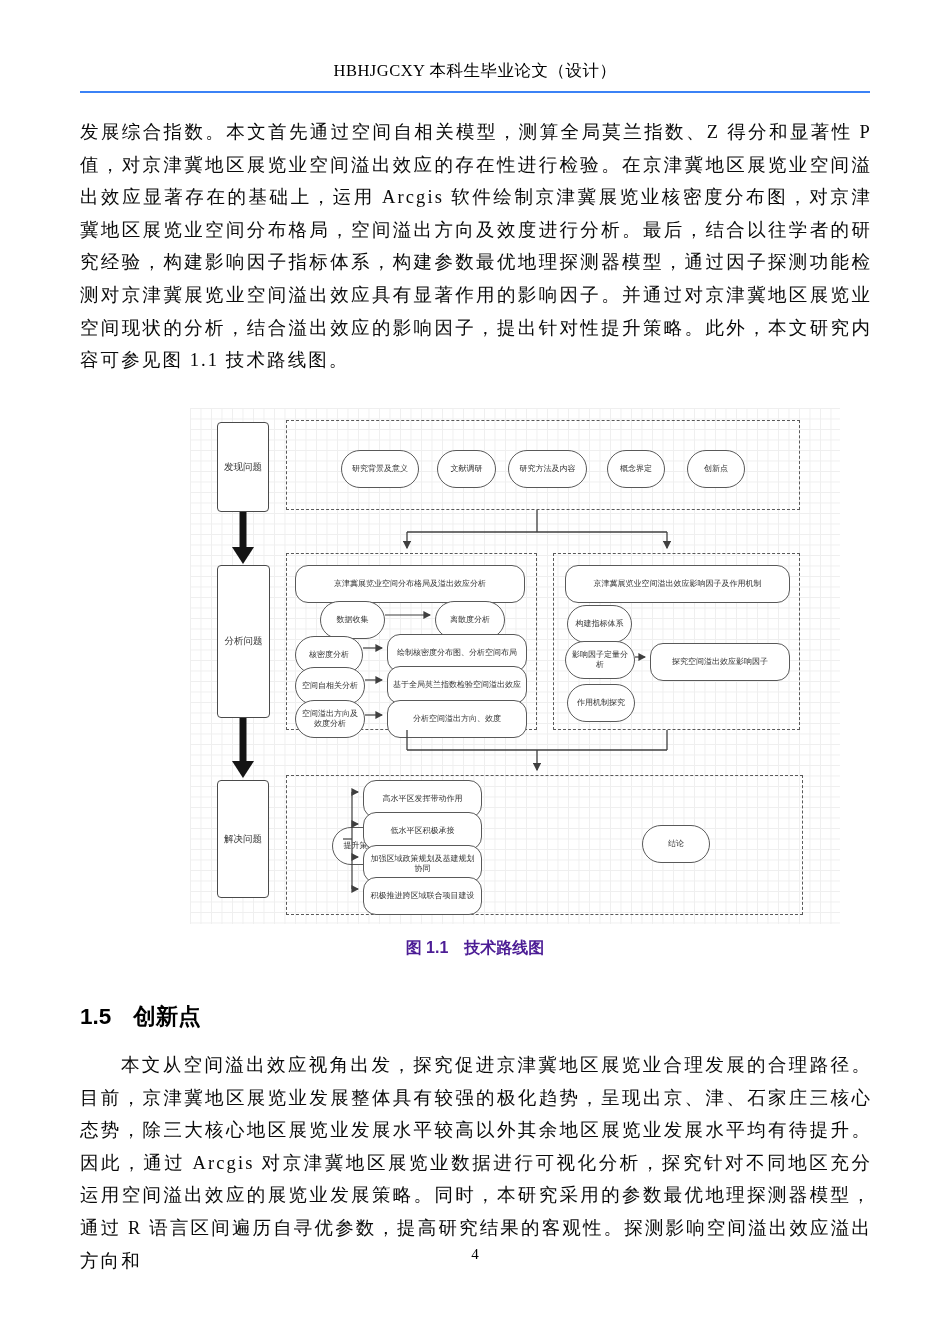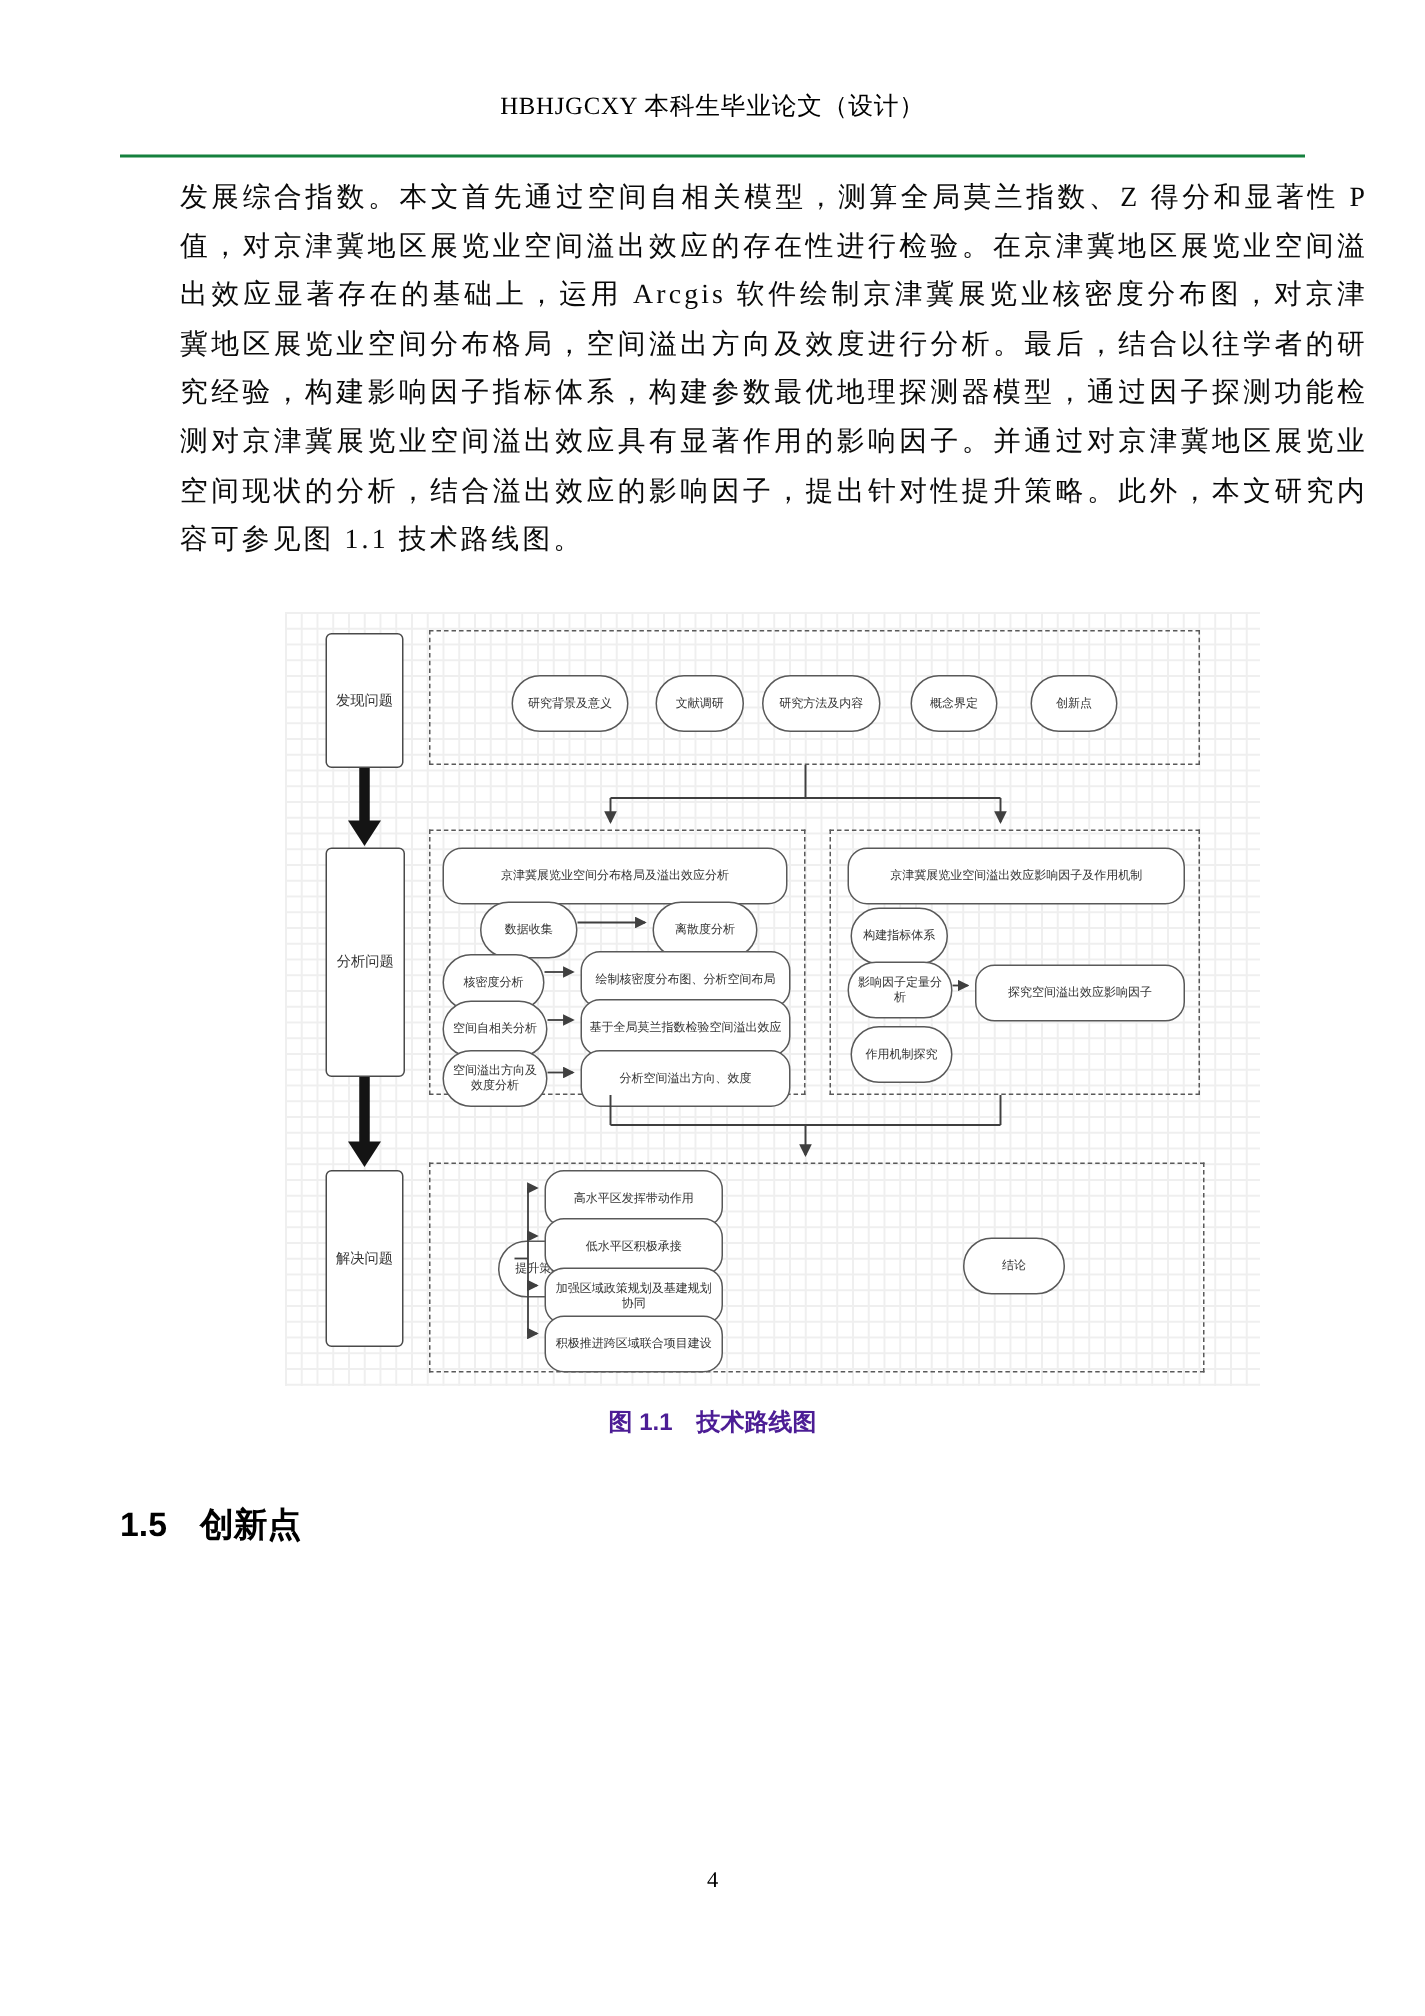--- a/index.html
+++ b/index.html
@@ -9,29 +9,29 @@
     color:#000;
     font-family:"Liberation Serif","DejaVu Serif",serif;
     position:relative;
     overflow:hidden;
   }
   .page { position:absolute; inset:0; background:#fff; }
 
   .doc-header {
     position:absolute; left:80px; top:60px; width:790px;
     text-align:center; font-size:16.5px; letter-spacing:0.5px;
-    padding-bottom:21px; border-bottom:2px solid #15803d;
+    padding-bottom:9px; border-bottom:2px solid #3b82f6;
   }
 
   .body-para {
     position:absolute; left:80px; width:792px;
     font-size:18.5px; line-height:32.6px; letter-spacing:2.1px;
     text-align:justify; color:#0a0a0a;
   }
-  .para-intro { top:116px;margin-left:40px; }
+  .para-intro { top:116px; }
   .para-innovation { top:1049px; text-indent:41px; }
 
   
   .diagram {
     position:absolute; left:190px; top:408px; width:650px; height:516px;
     font-family:"Liberation Sans","DejaVu Sans",sans-serif;
     background-image:
       linear-gradient(#efefef 1px, transparent 1px),
       linear-gradient(90deg, #efefef 1px, transparent 1px);
     background-size:10.5px 10.5px;
@@ -170,16 +170,17 @@
       </g>
     </svg>
   </div>
 
   <div class="fig-caption">图 1.1　技术路线图</div>
 
   <div class="section-heading">
     <span class="sec-num">1.5</span><span>创新点</span>
   </div>
 
+  <p class="body-para para-innovation">本文从空间溢出效应视角出发，探究促进京津冀地区展览业合理发展的合理路径。目前，京津冀地区展览业发展整体具有较强的极化趋势，呈现出京、津、石家庄三核心态势，除三大核心地区展览业发展水平较高以外其余地区展览业发展水平均有待提升。因此，通过 Arcgis 对京津冀地区展览业数据进行可视化分析，探究针对不同地区充分运用空间溢出效应的展览业发展策略。同时，本研究采用的参数最优地理探测器模型，通过 R 语言区间遍历自寻优参数，提高研究结果的客观性。探测影响空间溢出效应溢出方向和</p>
 
   <div class="page-number">4</div>
 
 </div>
 
 </body></html>

